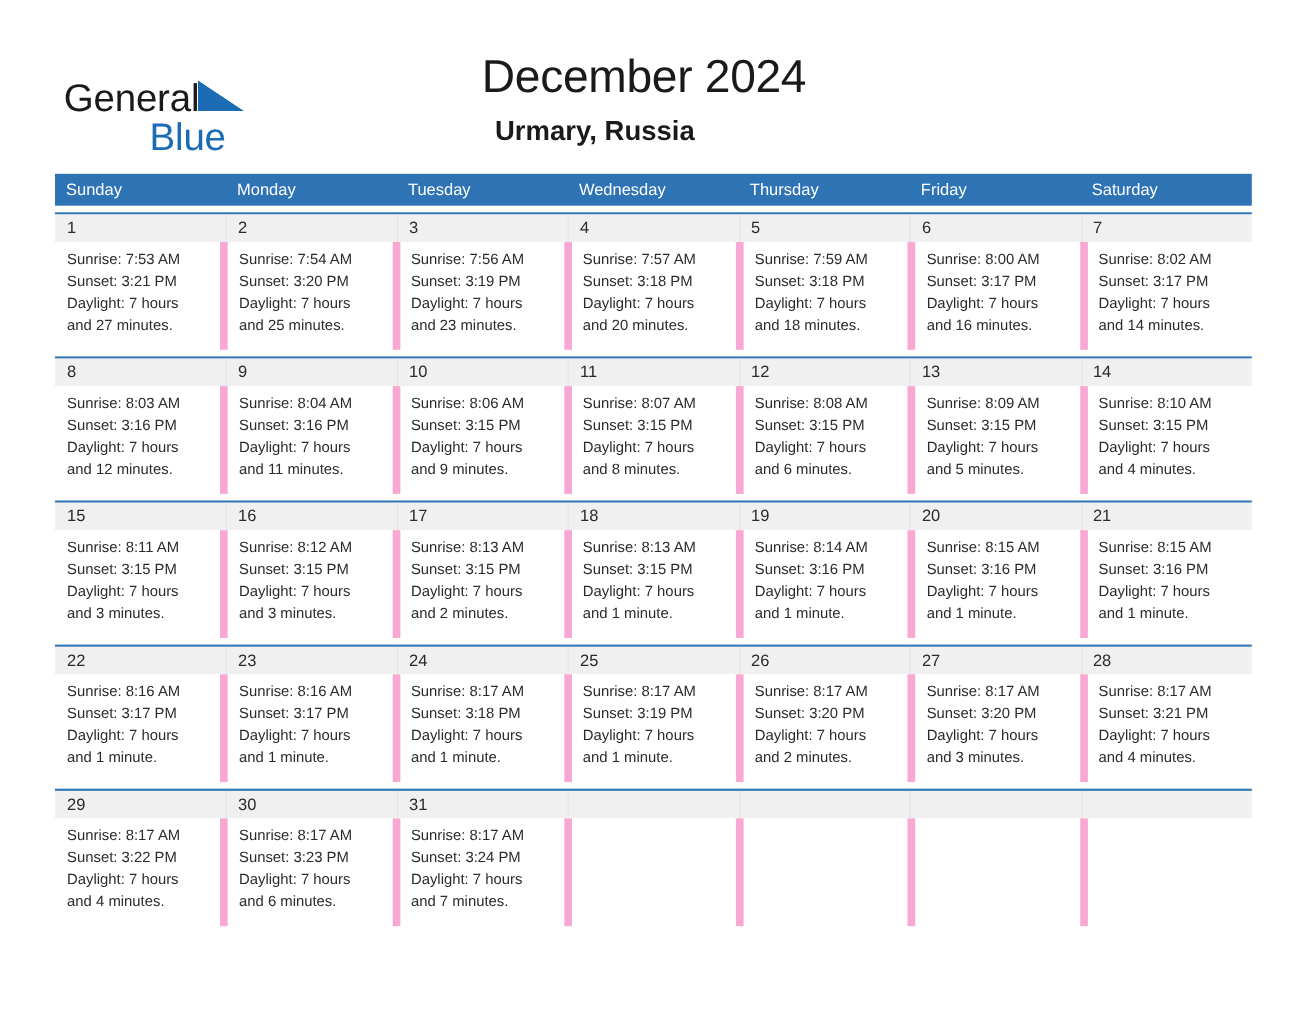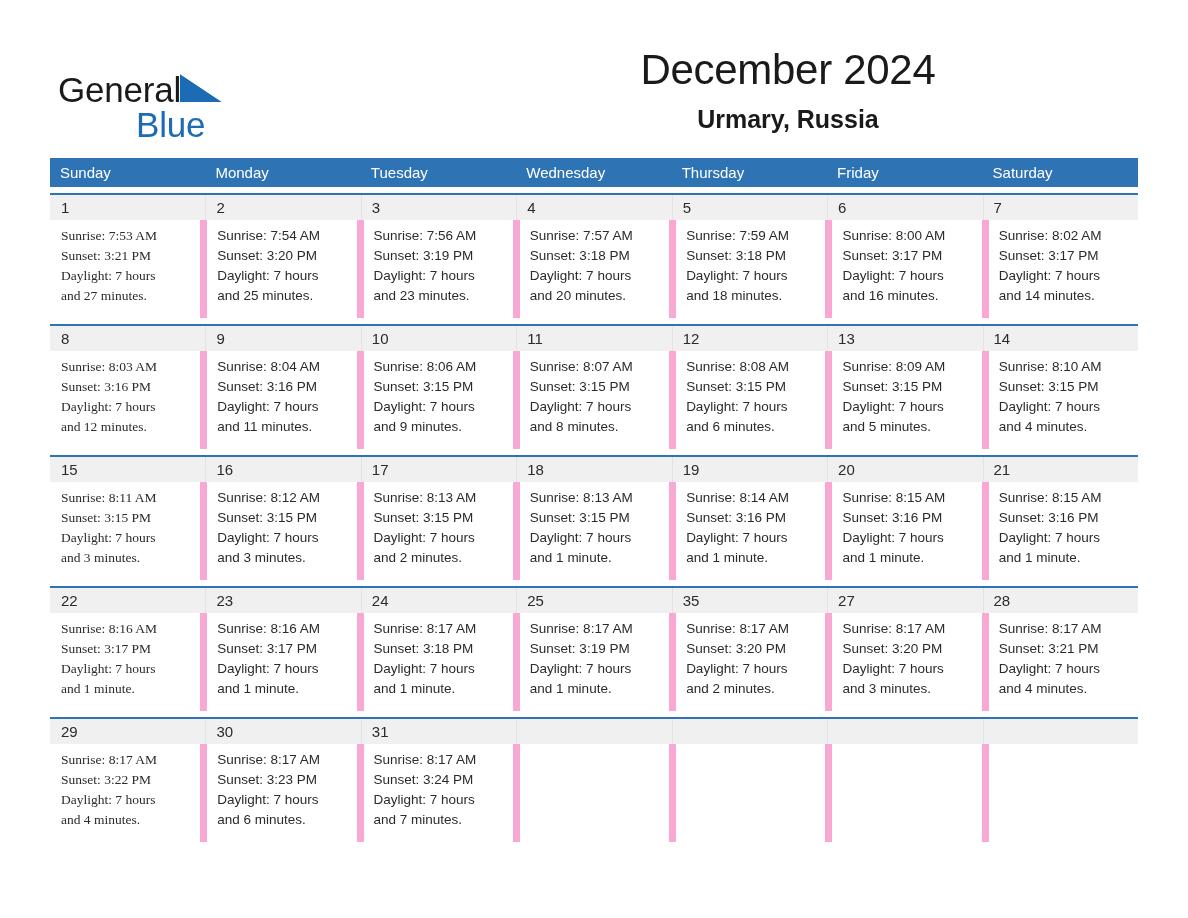--- a/index.html
+++ b/index.html
@@ -61,21 +61,21 @@
   .logo-blue {
     font-size: 35px;
     color: #1b6cb5;
     letter-spacing: -0.2px;
   }
 
   .titles {
     position: absolute;
     right: 0px;
     top: 0px;
-    text-align: center;
+    text-align: left;
     width: 700px;
   }
   .cal-title {
     font-size: 42px;
     color: #1a1a1a;
     line-height: 52px;
     font-weight: normal;
     margin: 0;
     letter-spacing: -0.3px;
   }
@@ -145,21 +145,20 @@
   }
   .body-cell {
     flex: 1 1 0;
     min-width: 0;
     box-sizing: border-box;
     padding: 6px 6px 0 10px;
     border-left: 7px solid #f9a8d4;
   }
   .body-cell:first-child {
     border-left: 1px solid transparent;
-    font-family: Liberation Serif, serif;
   }
   .line {
     font-size: 13.5px;
     line-height: 20px;
     color: #2b2b2b;
     white-space: nowrap;
   }
   .empty-cell .line { visibility: hidden; }
 </style>
 </head>
@@ -367,21 +366,21 @@
         </div>
       </div>
     </div>
 
     <div class="week">
       <div class="week-daynums">
         <div class="daynum-cell">22</div>
         <div class="daynum-cell">23</div>
         <div class="daynum-cell">24</div>
         <div class="daynum-cell">25</div>
-        <div class="daynum-cell">35</div>
+        <div class="daynum-cell">26</div>
         <div class="daynum-cell">27</div>
         <div class="daynum-cell">28</div>
       </div>
       <div class="week-bodies">
         <div class="body-cell">
           <div class="line">Sunrise: 8:16 AM</div>
           <div class="line">Sunset: 3:17 PM</div>
           <div class="line">Daylight: 7 hours</div>
           <div class="line">and 1 minute.</div>
         </div>

